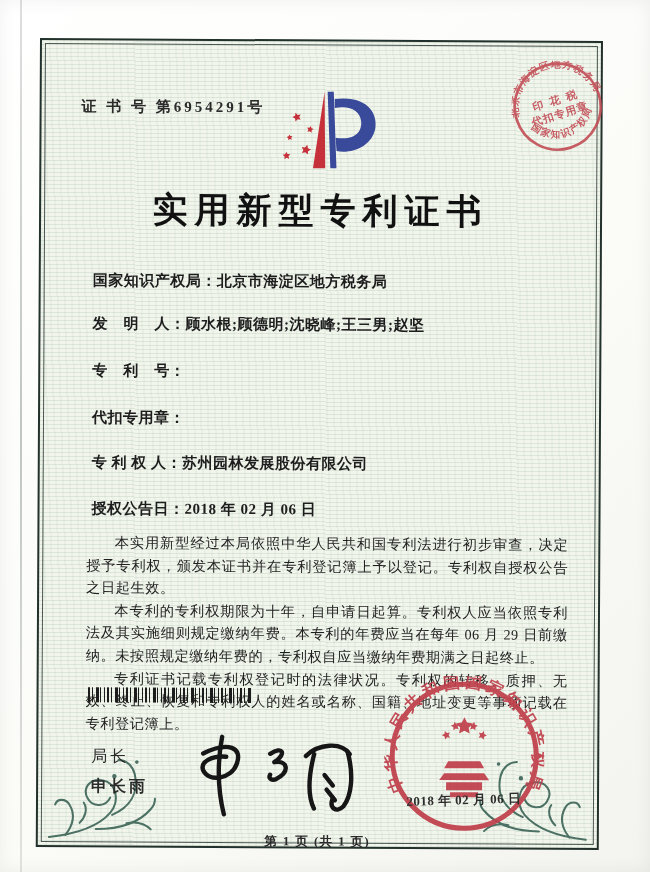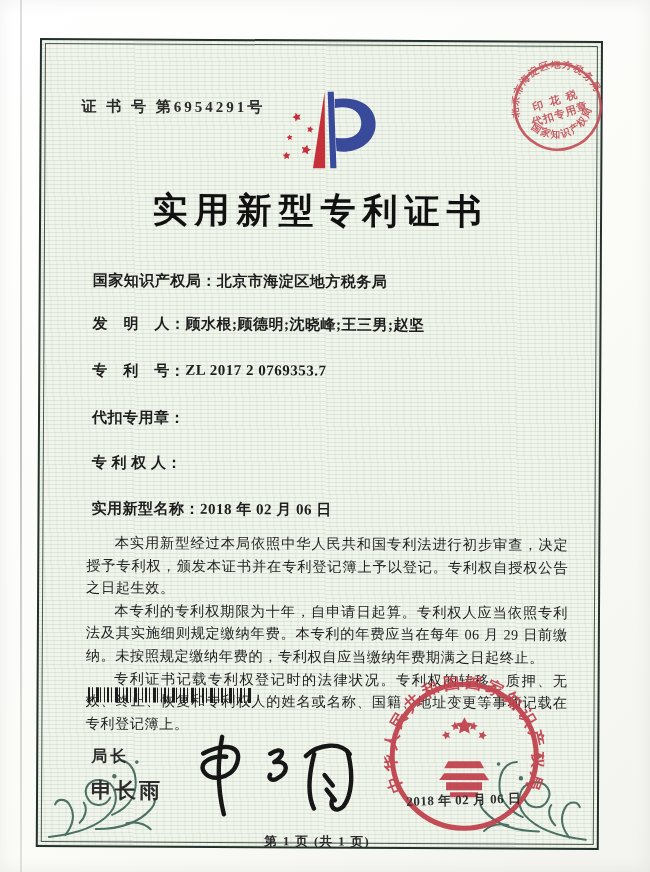--- a/index.html
+++ b/index.html
@@ -45,23 +45,23 @@
 
   .barcode { position:absolute; left:49px; top:647px; width:164px; height:15px;
              background:repeating-linear-gradient(90deg,
                #1c1c1c 0 2px, transparent 2px 4px,
                #1c1c1c 4px 5px, transparent 5px 8px,
                #1c1c1c 8px 11px, transparent 11px 12px,
                #1c1c1c 12px 13px, transparent 13px 16px,
                #1c1c1c 16px 17px, transparent 17px 19px); }
 
   .signer-title { position:absolute; left:53px; top:706px; font-family:"Liberation Sans","DejaVu Sans",sans-serif;
+                  font-size:16px; font-weight:400; letter-spacing:3px; color:#2b2b2b; }
+  .signer-name  { position:absolute; left:53px; top:736px; font-family:"Liberation Sans","DejaVu Sans",sans-serif;
                   font-size:16px; font-weight:700; letter-spacing:3px; color:#2b2b2b; }
-  .signer-name  { position:absolute; left:53px; top:736px; font-family:"Liberation Sans","DejaVu Sans",sans-serif;
-                  font-size:21px; font-weight:700; letter-spacing:3px; color:#2b2b2b; }
 
   .signature { position:absolute; left:144px; top:682px; width:178px; height:102px; }
 
   .seal { position:absolute; left:346px; top:634px; width:160px; height:160px; opacity:.93; }
   .tax-stamp { position:absolute; left:470px; top:18px; width:92px; height:92px; opacity:.88; }
 
   .footer { position:absolute; left:0; top:792px; width:100%; text-align:center;
             font-size:12.5px; letter-spacing:1.5px; color:#2a2a2a; font-weight:600; }
 </style>
 </head>
@@ -124,30 +124,30 @@
     <div class="field f1">
       <span>国家知识产权局：</span>
       <span>北京市海淀区地方税务局</span>
     </div>
     <div class="field f2">
       <span>发　明　人：</span>
       <span>顾水根;顾德明;沈晓峰;王三男;赵坚</span>
     </div>
     <div class="field f3">
       <span>专　利　号：</span>
-      <span>ZL 2017 2 0769353.7</span>
     </div>
     <div class="field f4">
       <span>代扣专用章：</span>
     </div>
     <div class="field f5">
       <span>专 利 权 人：</span>
+      <span>苏州园林发展股份有限公司</span>
     </div>
     <div class="field f6">
-      <span>实用新型名称：</span>
+      <span>授权公告日：</span>
       <span>2018 年 02 月 06 日</span>
     </div>
 
     <div class="paras">
       <p>本实用新型经过本局依照中华人民共和国专利法进行初步审查，决定授予专利权，颁发本证书并在专利登记簿上予以登记。专利权自授权公告之日起生效。</p>
       <p>本专利的专利权期限为十年，自申请日起算。专利权人应当依照专利法及其实施细则规定缴纳年费。本专利的年费应当在每年 06 月 29 日前缴纳。未按照规定缴纳年费的，专利权自应当缴纳年费期满之日起终止。</p>
       <p>专利证书记载专利权登记时的法律状况。专利权的转移、质押、无效、终止、恢复和专利权人的姓名或名称、国籍、地址变更等事项记载在专利登记簿上。</p>
     </div>
 
     <div class="barcode"></div>

